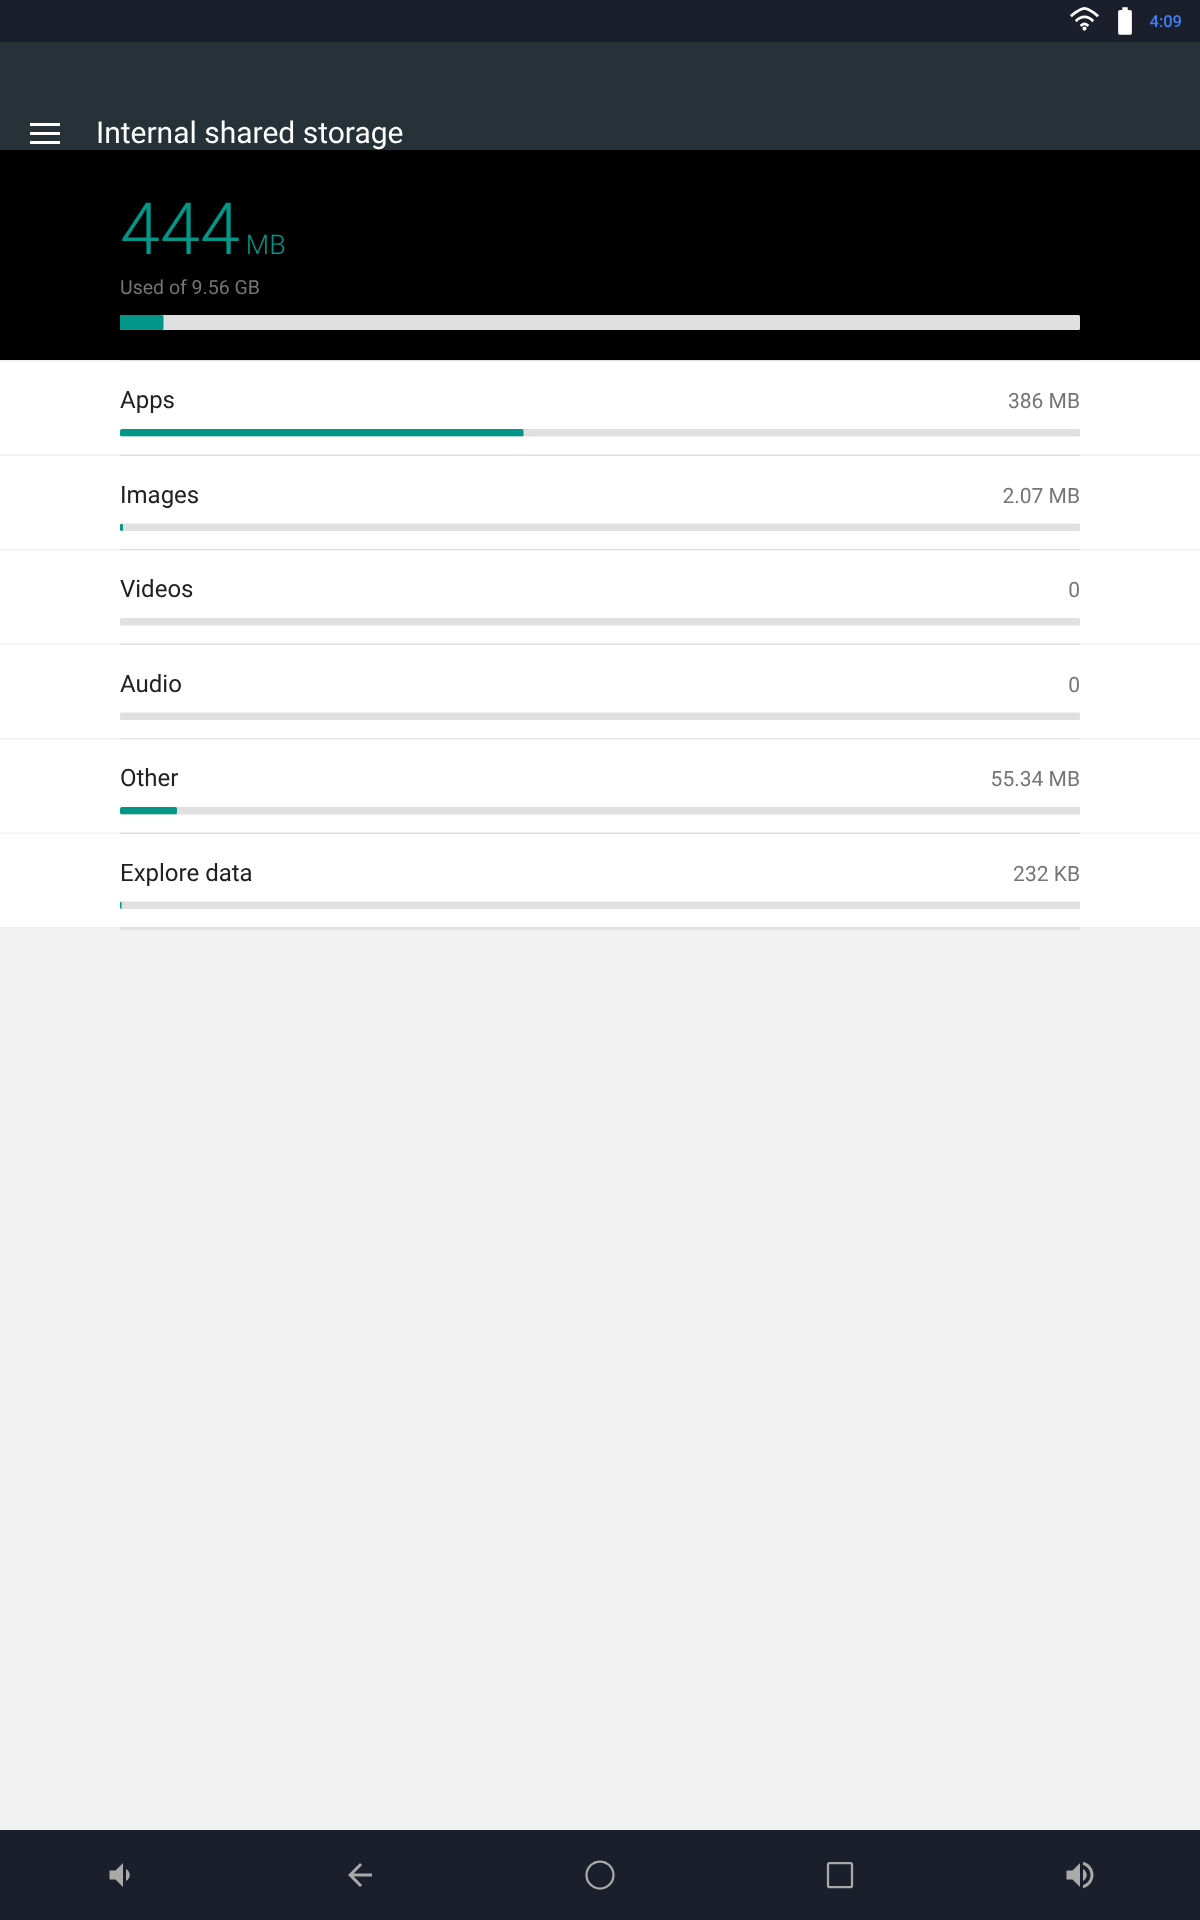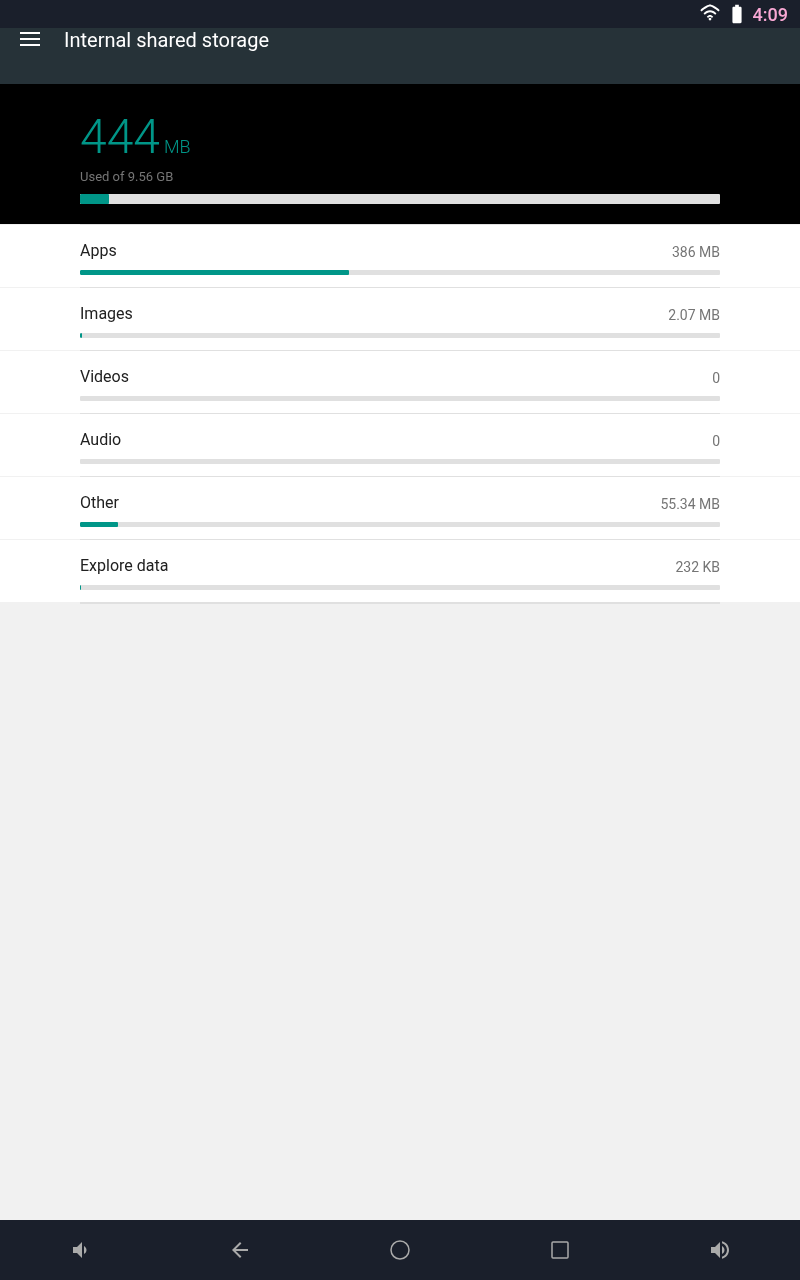--- a/index.html
+++ b/index.html
@@ -23,32 +23,32 @@
       padding: 0 12px;
       gap: 6px;
       flex-shrink: 0;
     }
     .status-bar-icons {
       display: flex;
       align-items: center;
       gap: 5px;
     }
     .status-time {
-      color: #f9a8d4;
-      font-size: 18px;
+      color: #3b82f6;
+      font-size: 11px;
       font-weight: 500;
       text-align: right;
     }
 
     
     .app-bar {
       background: #263238;
-      height: 56px;
-      display: flex;
-      align-items: flex-start;
+      height: 72px;
+      display: flex;
+      align-items: flex-end;
       padding: 0 16px;
       gap: 20px;
       flex-shrink: 0;
     }
     .hamburger-btn {
       color: white;
       font-size: 20px;
       cursor: pointer;
       display: flex;
       flex-direction: column;

